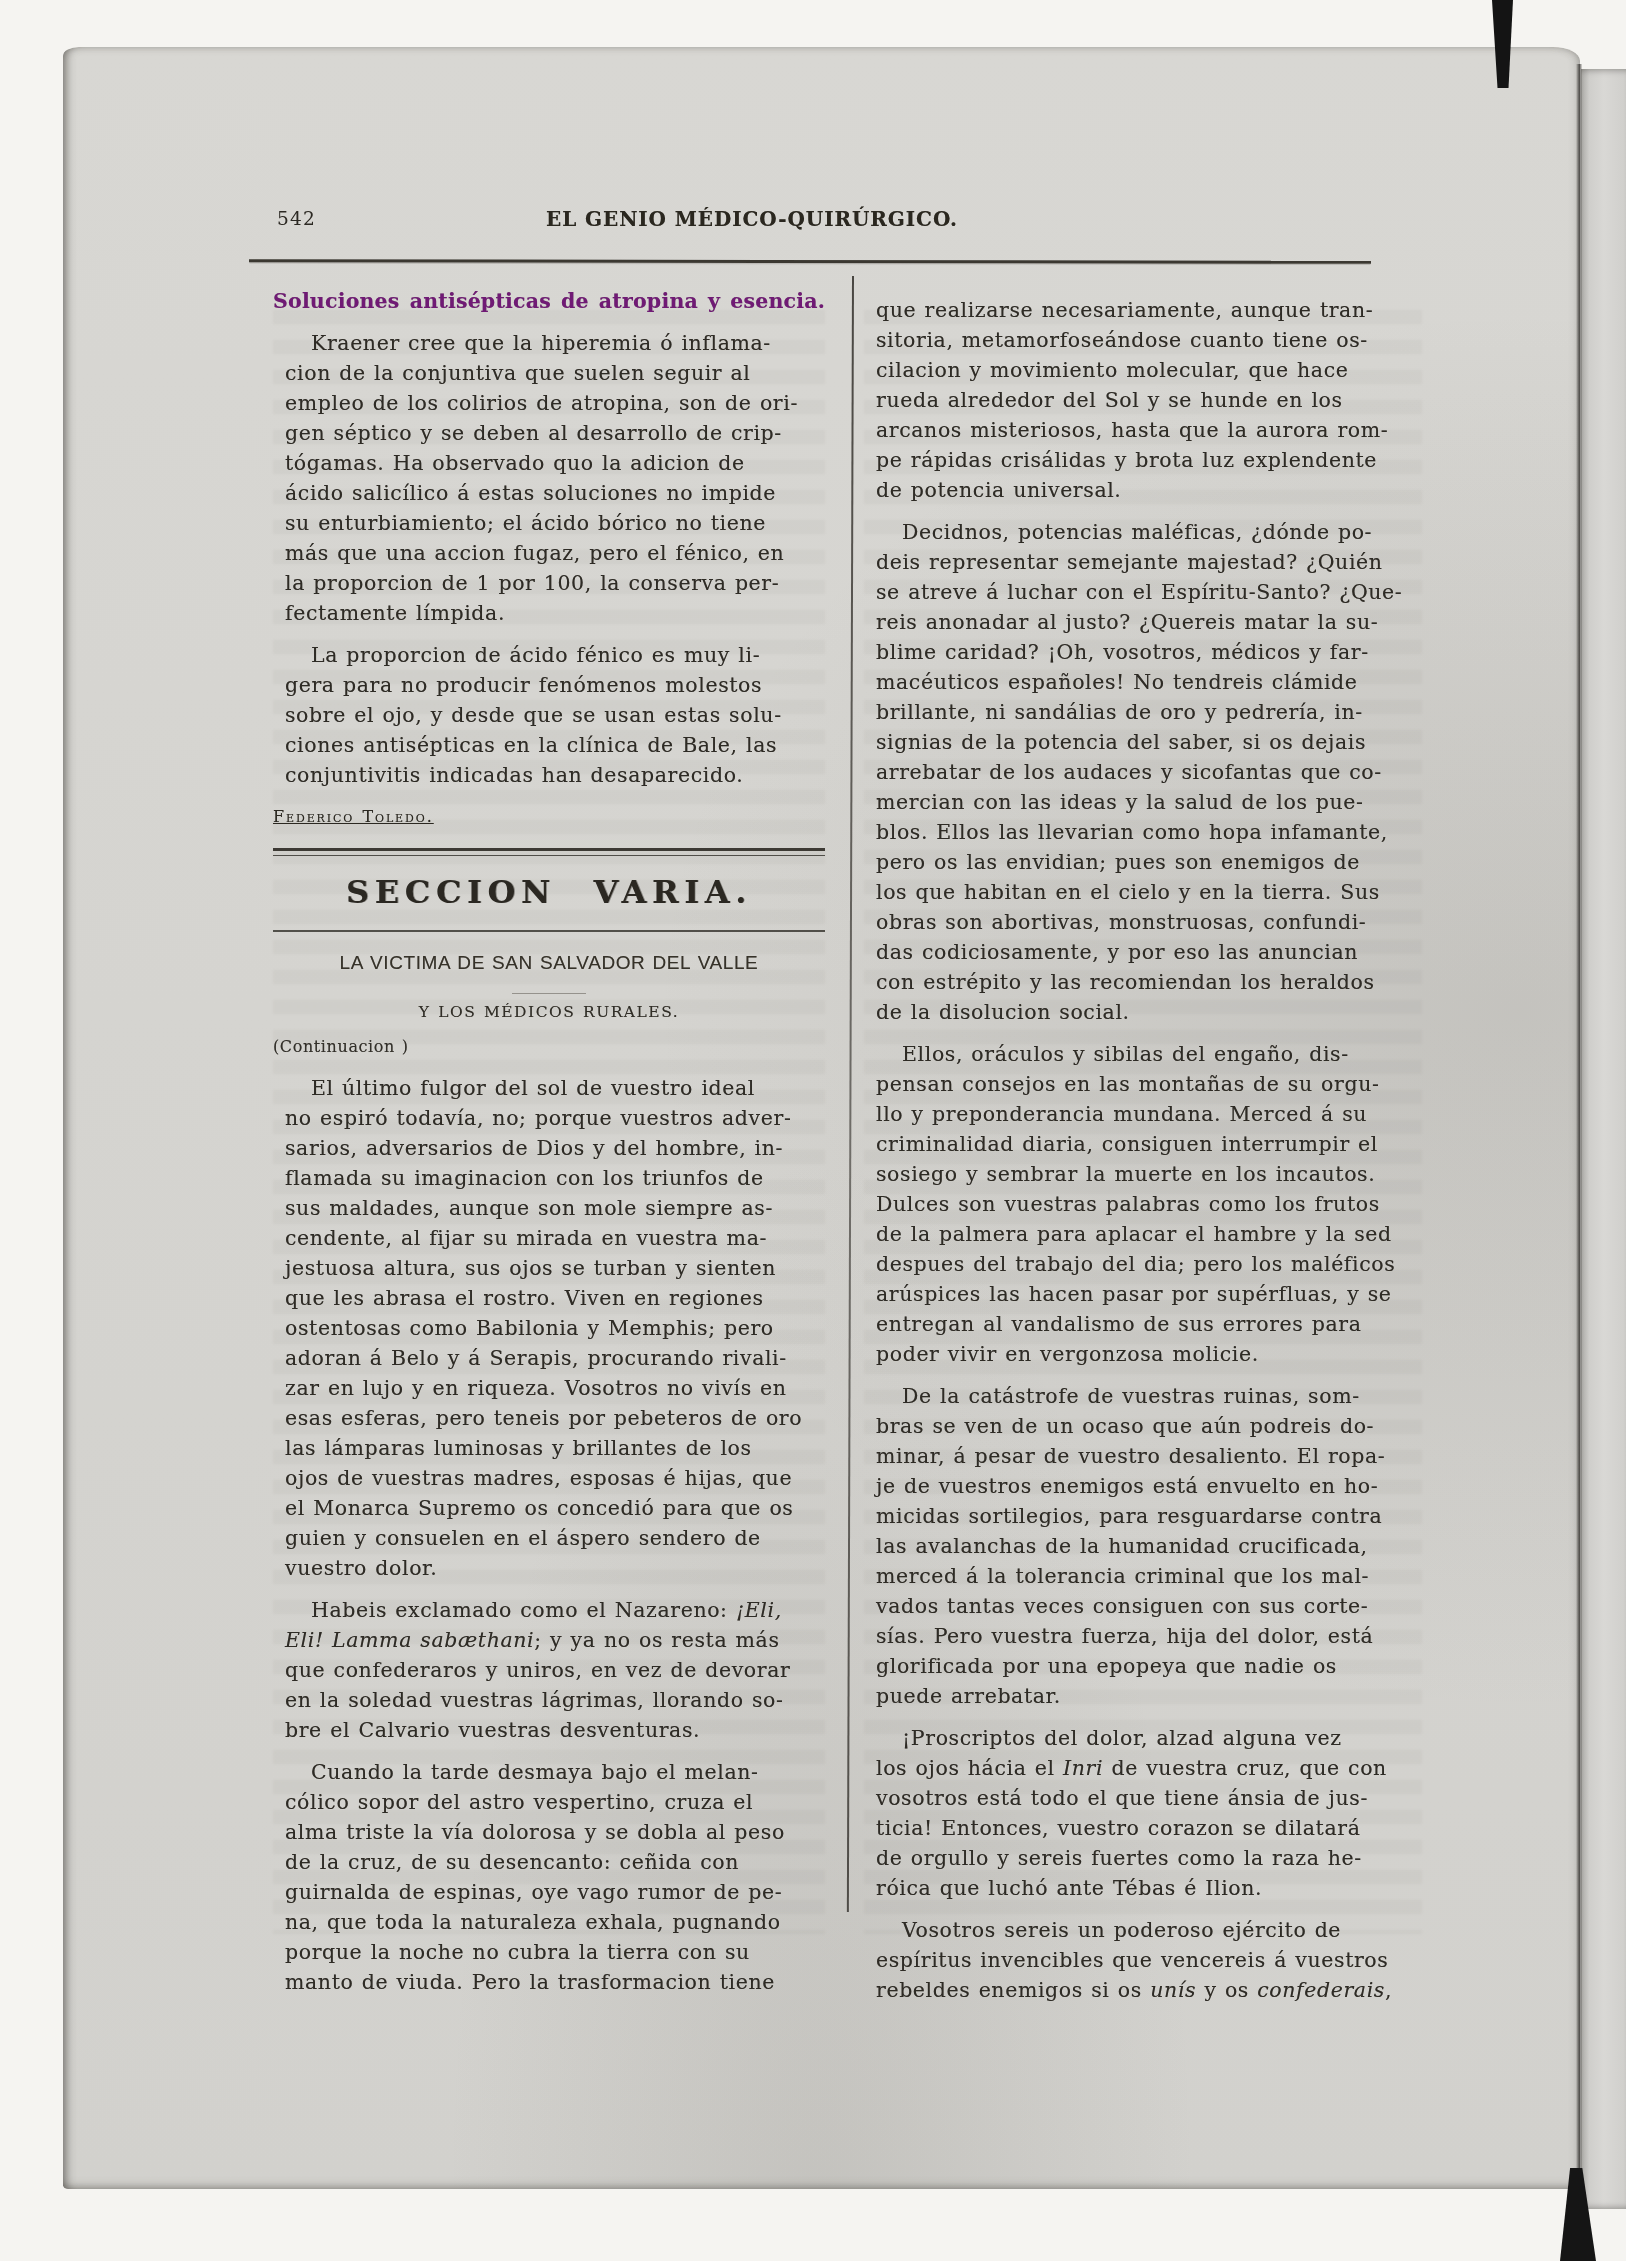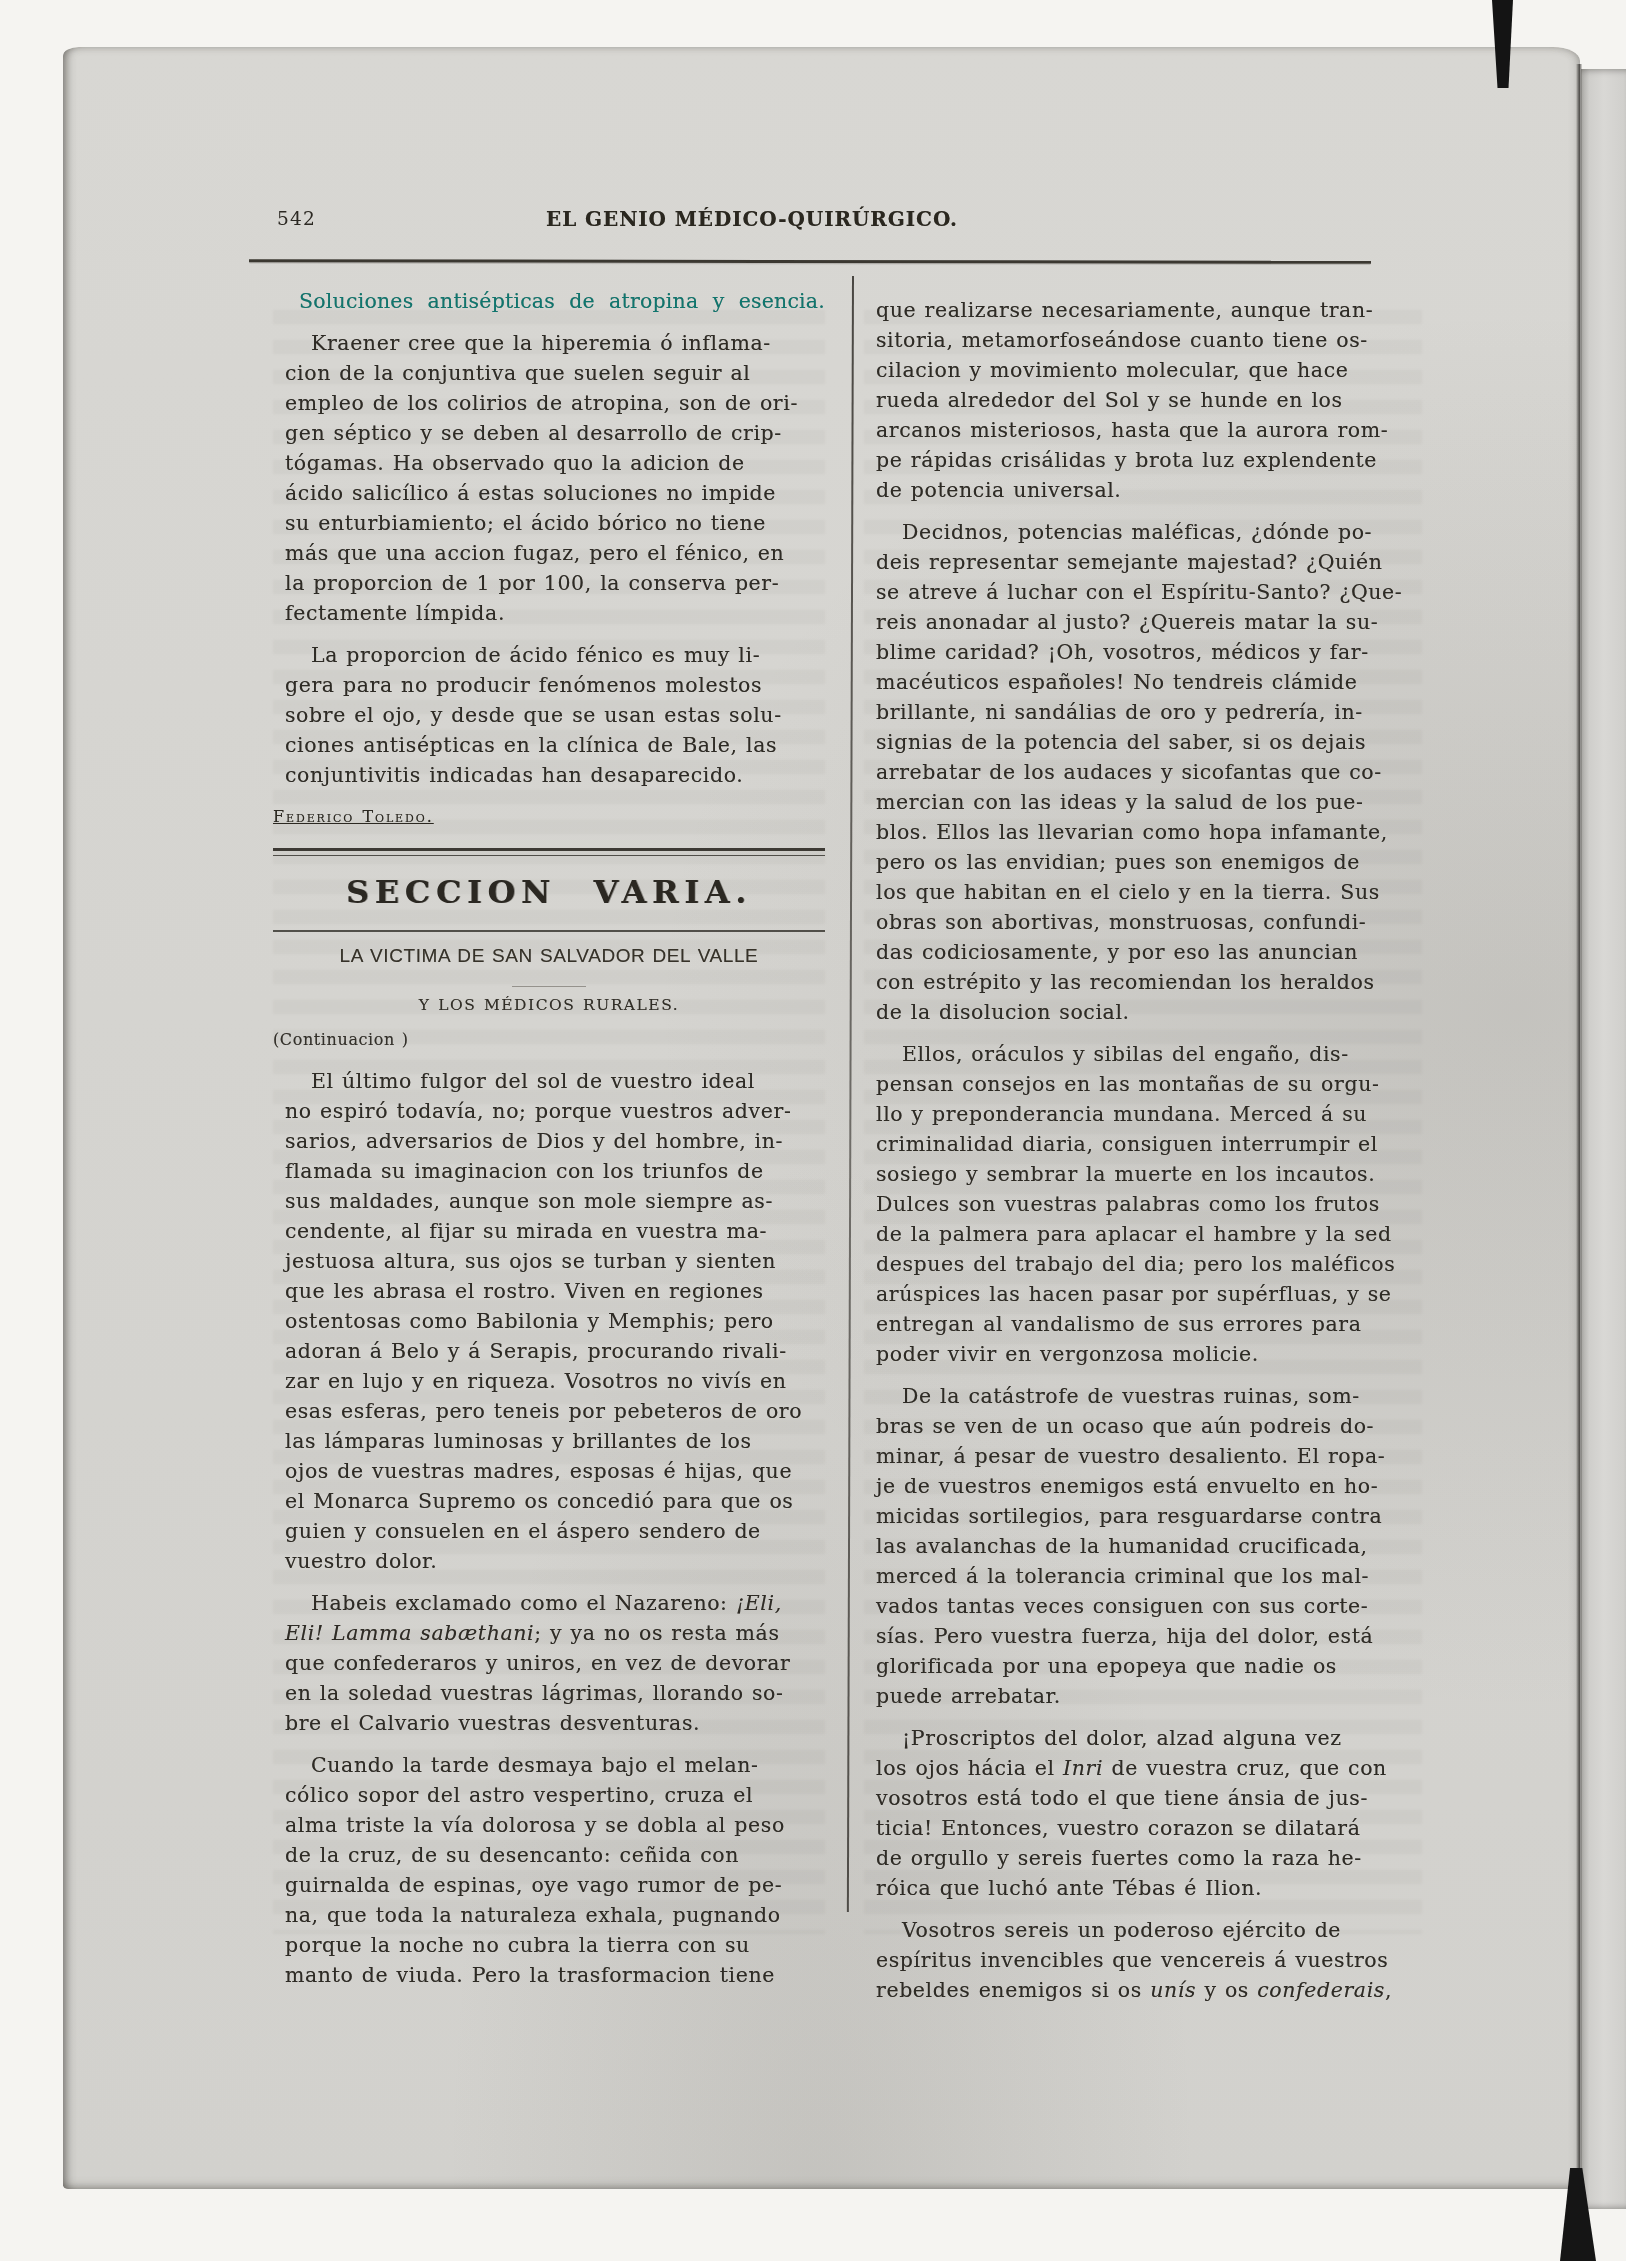--- a/index.html
+++ b/index.html
@@ -91,23 +91,23 @@
   }
   .col.left  { left: 273px;  top: 286px; width: 552px; }
   .col.right { left: 864px; top: 283px; width: 558px; }
 
   .col p { margin: 12px; white-space: pre; text-indent: 26px; }
   .col p.noindent { text-indent: 0; }
   .col p.spaced { margin-top: 16px; }
   .it { font-style: italic; }
 
   .lead-head {
-    font-weight: 400; letter-spacing: 0.2px;
+    font-weight: 700; letter-spacing: 0.2px;
     text-align: justify; text-align-last: justify;
-    height: 30px; color: #0f766e; margin-left: 26px;
+    height: 30px; color: #701a75;
   }
 
   .signature {
     padding-right: 53px;
     font-variant: small-caps; letter-spacing: 1.9px;
     font-size: 16px; line-height: 30px; color: #2b2821; text-decoration: underline;
   }
 
   .double-rule {
     margin-top: 16px; height: 3.7px;
@@ -118,21 +118,21 @@
   .section-heading {
     margin-top: 17.4px; text-align: center;
     font-size: 32px; line-height: 38px; font-weight: 700;
     letter-spacing: 5.6px; word-spacing: 21px;
     color: #2b2822; text-shadow: 0.9px 0 0.6px rgba(43,40,34,.4);
   }
 
   .rule2 { margin-top: 18.6px; height: 1.9px; background: rgba(49,46,40,.8); }
 
   .article-title {
-    margin-top: 11px; text-align: center;
+    margin-top: 18px; text-align: center;
     font-family: "Liberation Sans", sans-serif;
     font-size: 19px; line-height: 25px; letter-spacing: 0.6px;
     color: #363229;
   }
 
   .subtitle-rule {
     margin-top: 18.6px; margin-left: auto; margin-right: auto;
     width: 74px; height: 1.2px; background: rgba(70,66,58,.45);
   }
 

